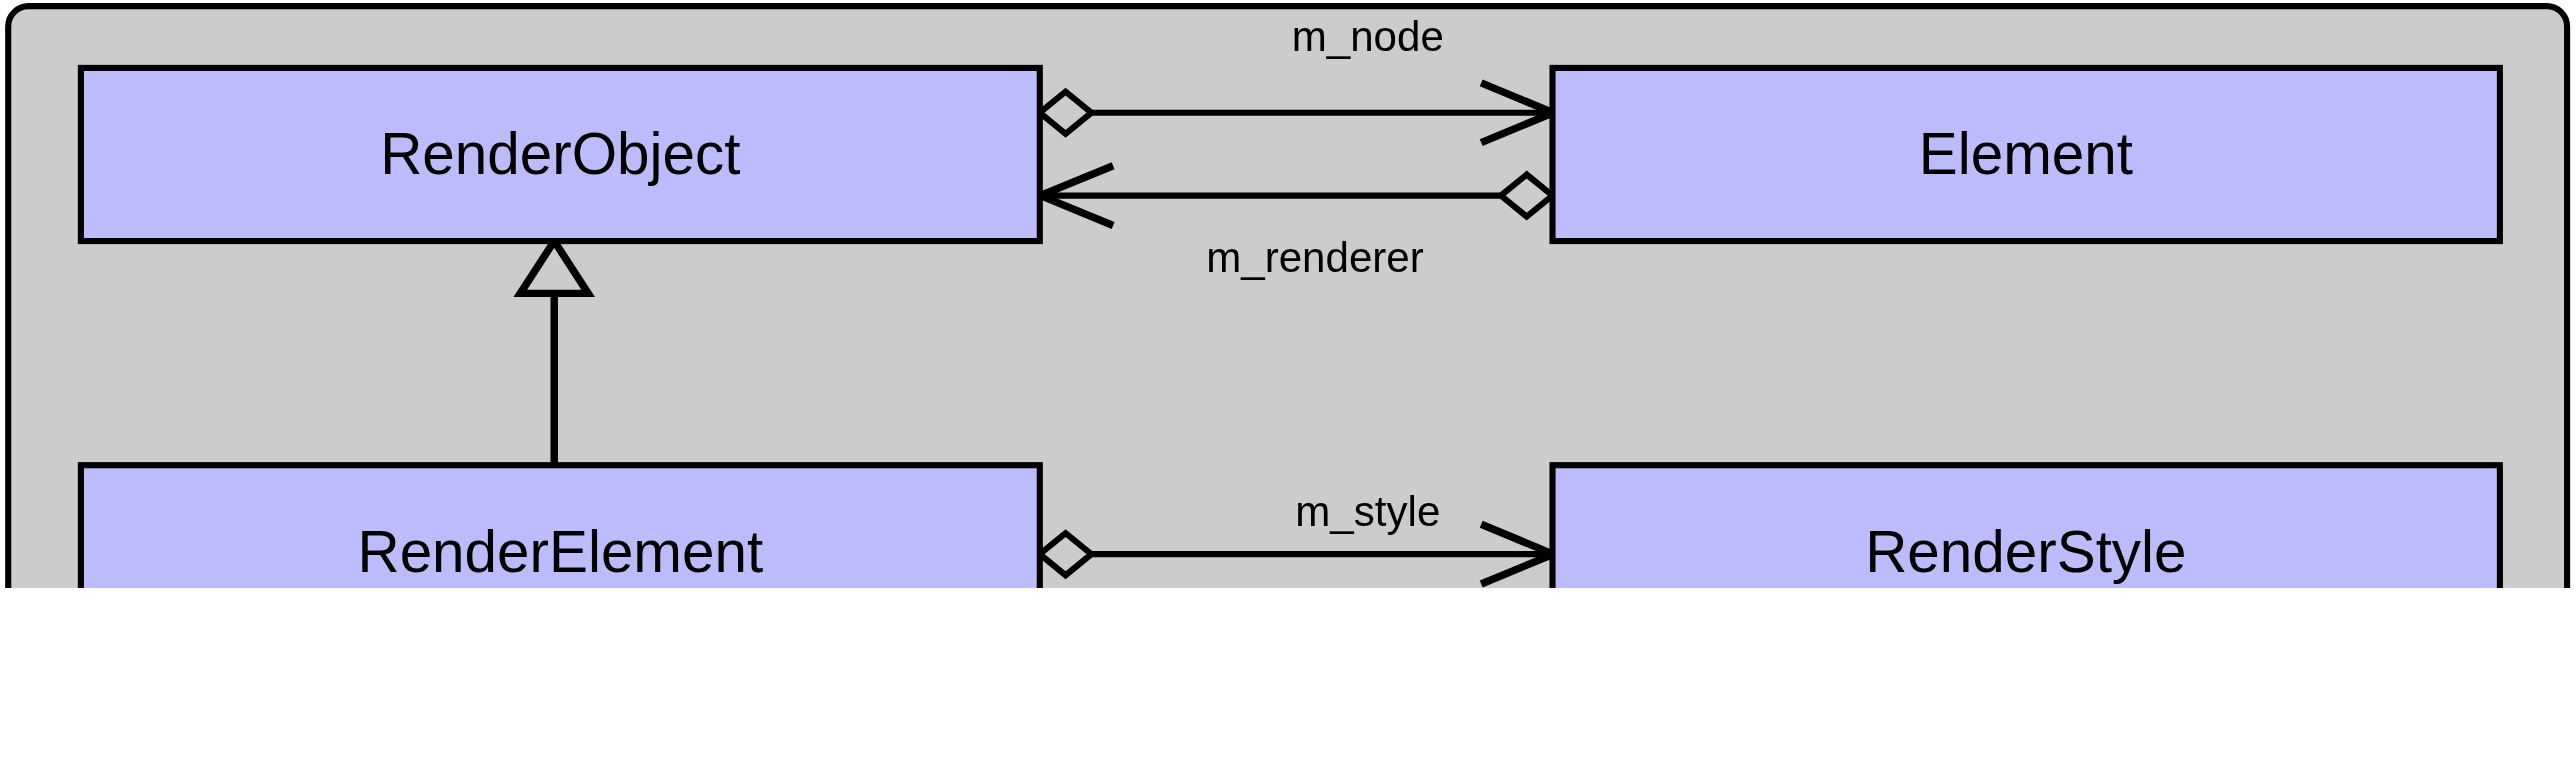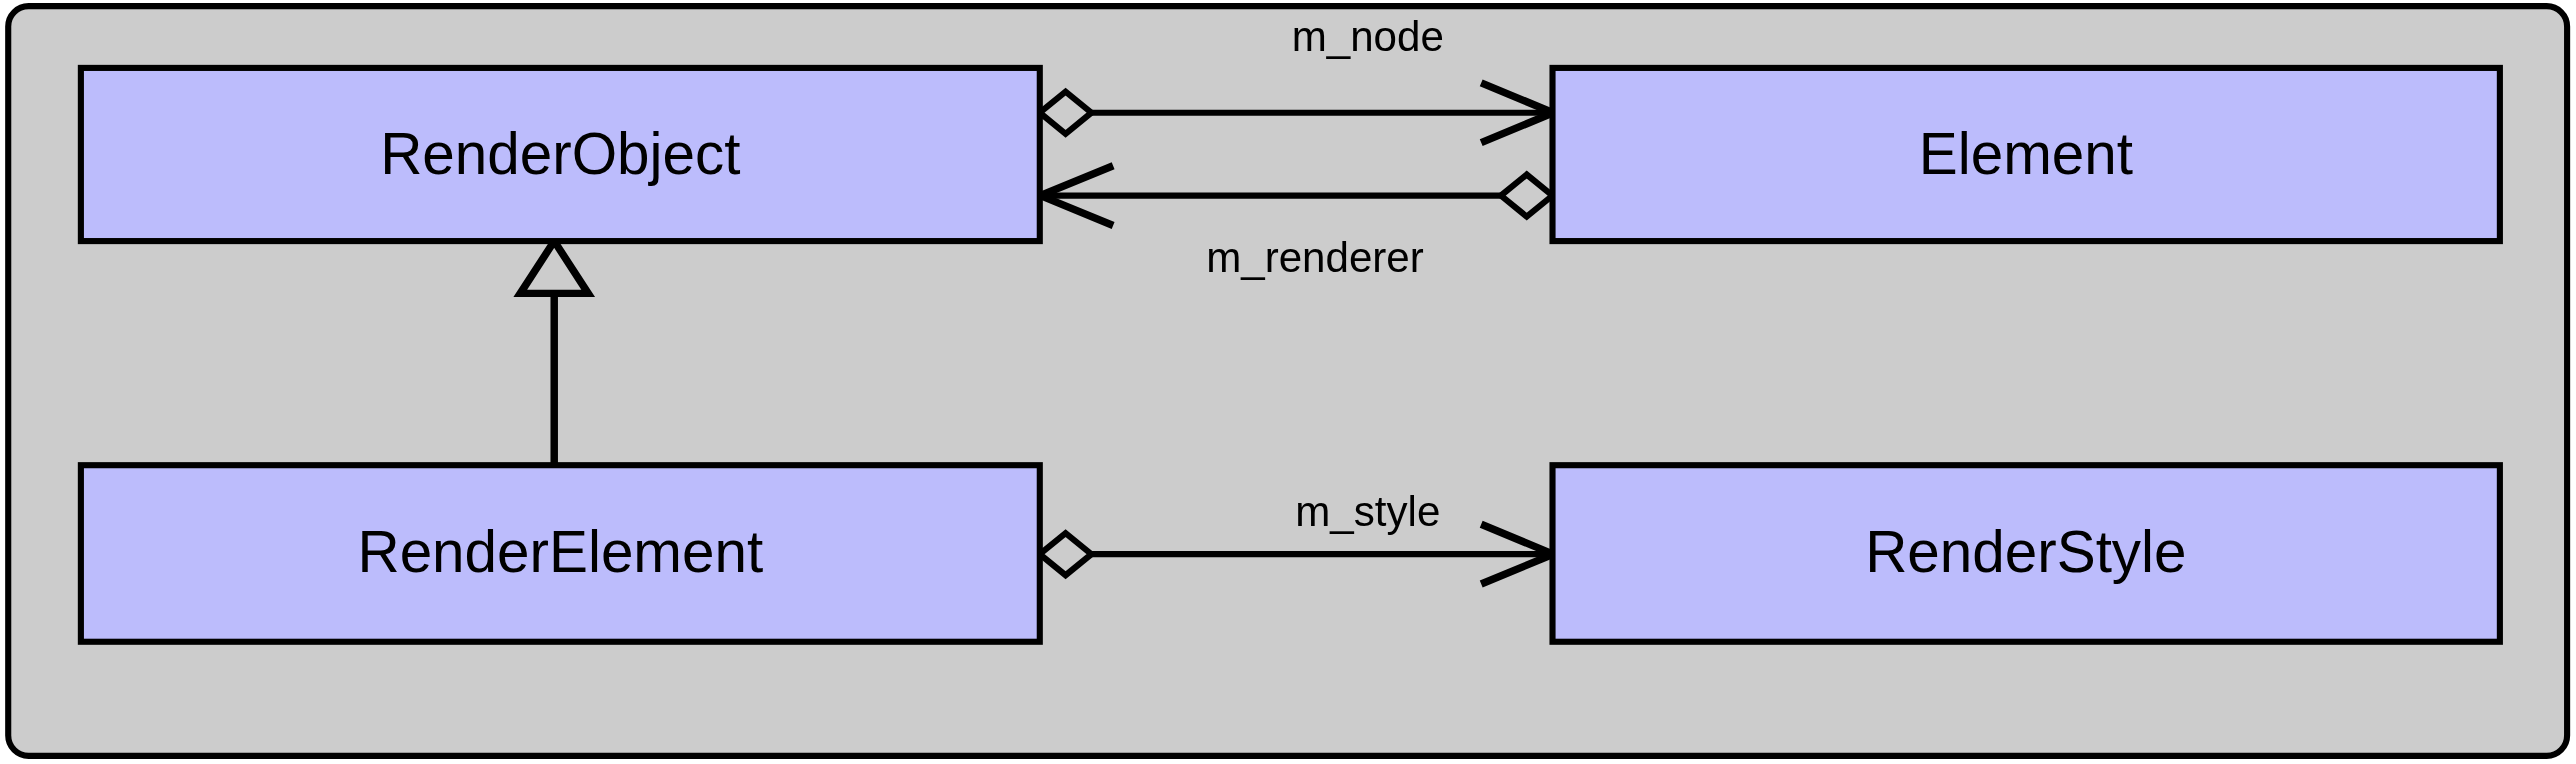--- a/index.html
+++ b/index.html
@@ -3,21 +3,21 @@
 <meta charset="utf-8">
 <style>
   html, body {
     margin: 0;
     padding: 0;
     background: #ffffff;
   }
   #stage {
     position: relative;
     width: 2576px;
-    height: 764px;
+    height: 588px;
     overflow: hidden;
     font-family: "Liberation Sans", "DejaVu Sans", sans-serif;
     text-align: center;
   }
   #diagram-svg {
     position: absolute;
     left: 0;
     top: 0;
     width: 2576px;
     height: 764px;

